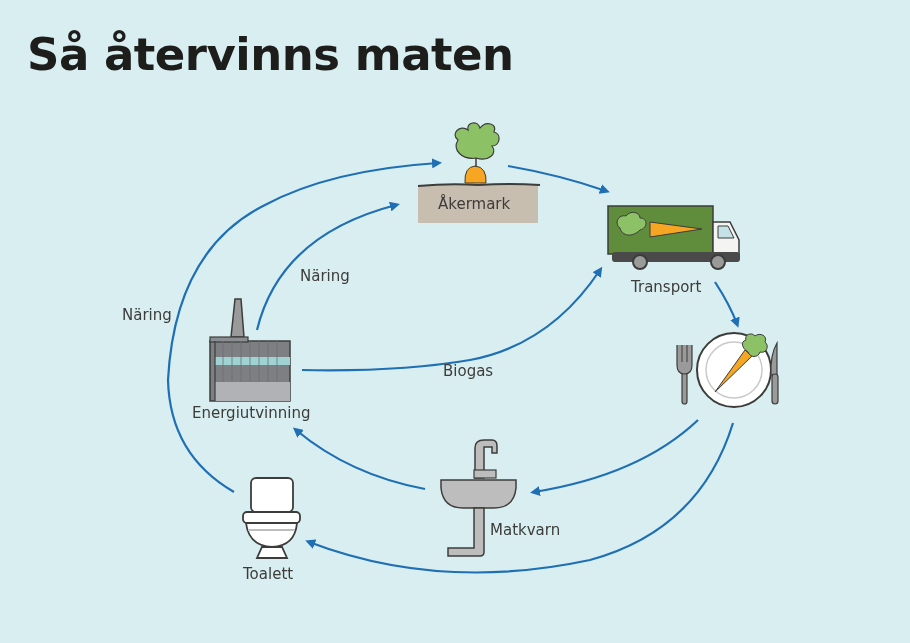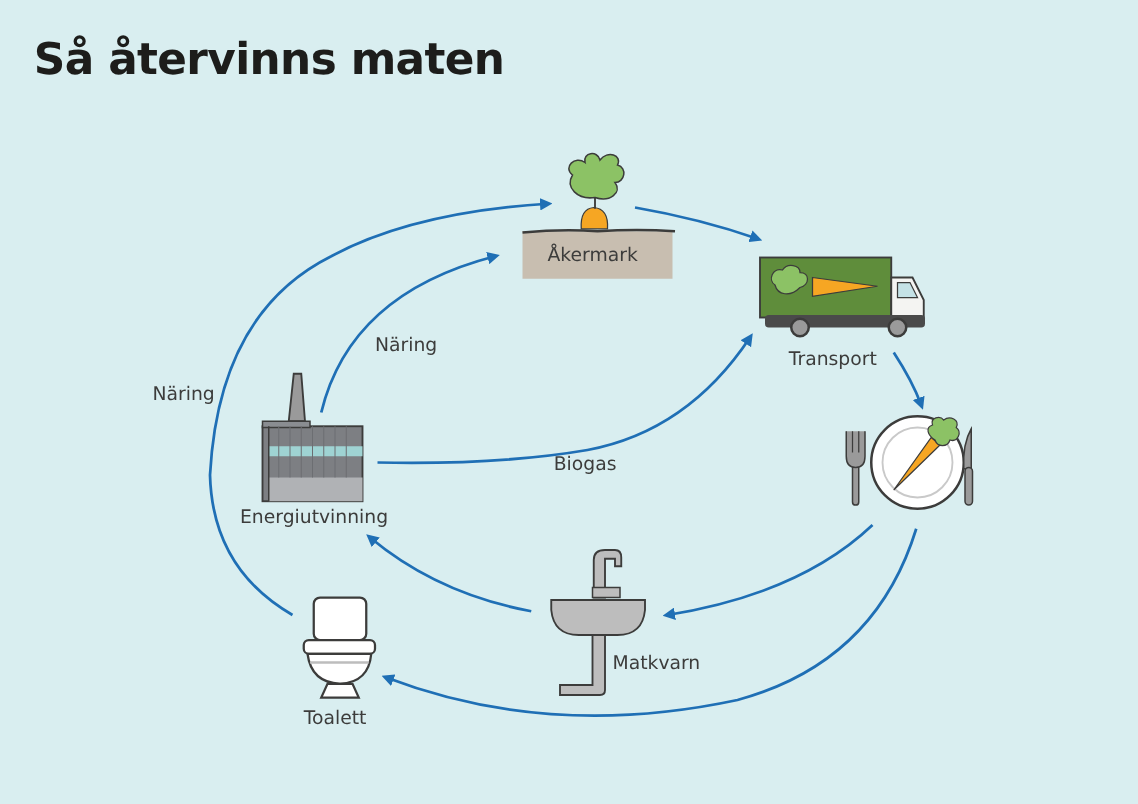--- a/index.html
+++ b/index.html
@@ -5,21 +5,21 @@
   html, body { margin: 0; padding: 0; }
   body {
     width: 910px; height: 643px; overflow: hidden;
     background: #d9eef0;
     font-family: "DejaVu Sans", sans-serif;
     position: relative;
   }
   .title {
     position: absolute; left: 27px; top: 28px;
     font-family: "DejaVu Sans", sans-serif;
-    font-weight: bold; font-size: 35px; color: #1d1d1b;
+    font-weight: bold; font-size: 45px; color: #1d1d1b;
     letter-spacing: -0.5px;
   }
   svg.diagram { position: absolute; left: 0; top: 0; }
   .lbl {
     font-family: "DejaVu Sans", sans-serif;
     font-size: 15px; fill: #3c3c3b;
   }
   .flow { fill: none; stroke: #1f6fb5; stroke-width: 2.2; }
   .outline { stroke: #3c3c3b; stroke-width: 2; stroke-linejoin: round; }
 </style>

